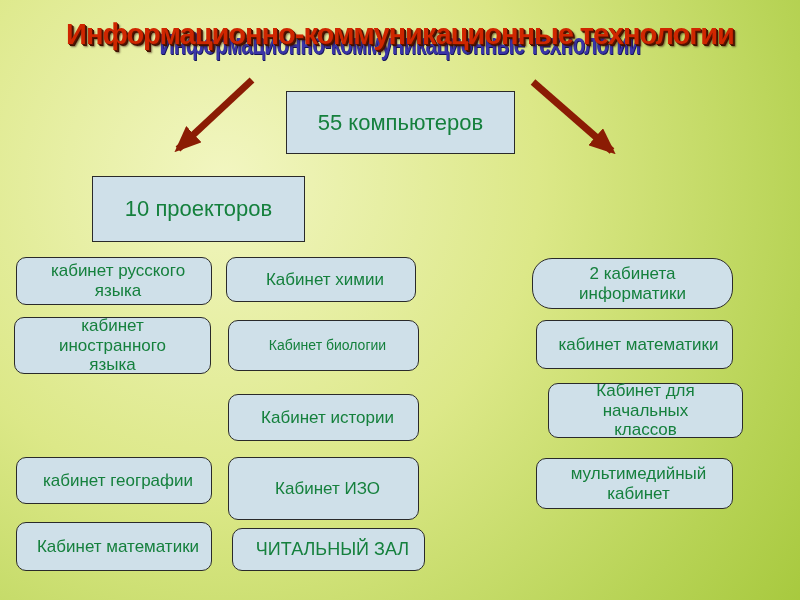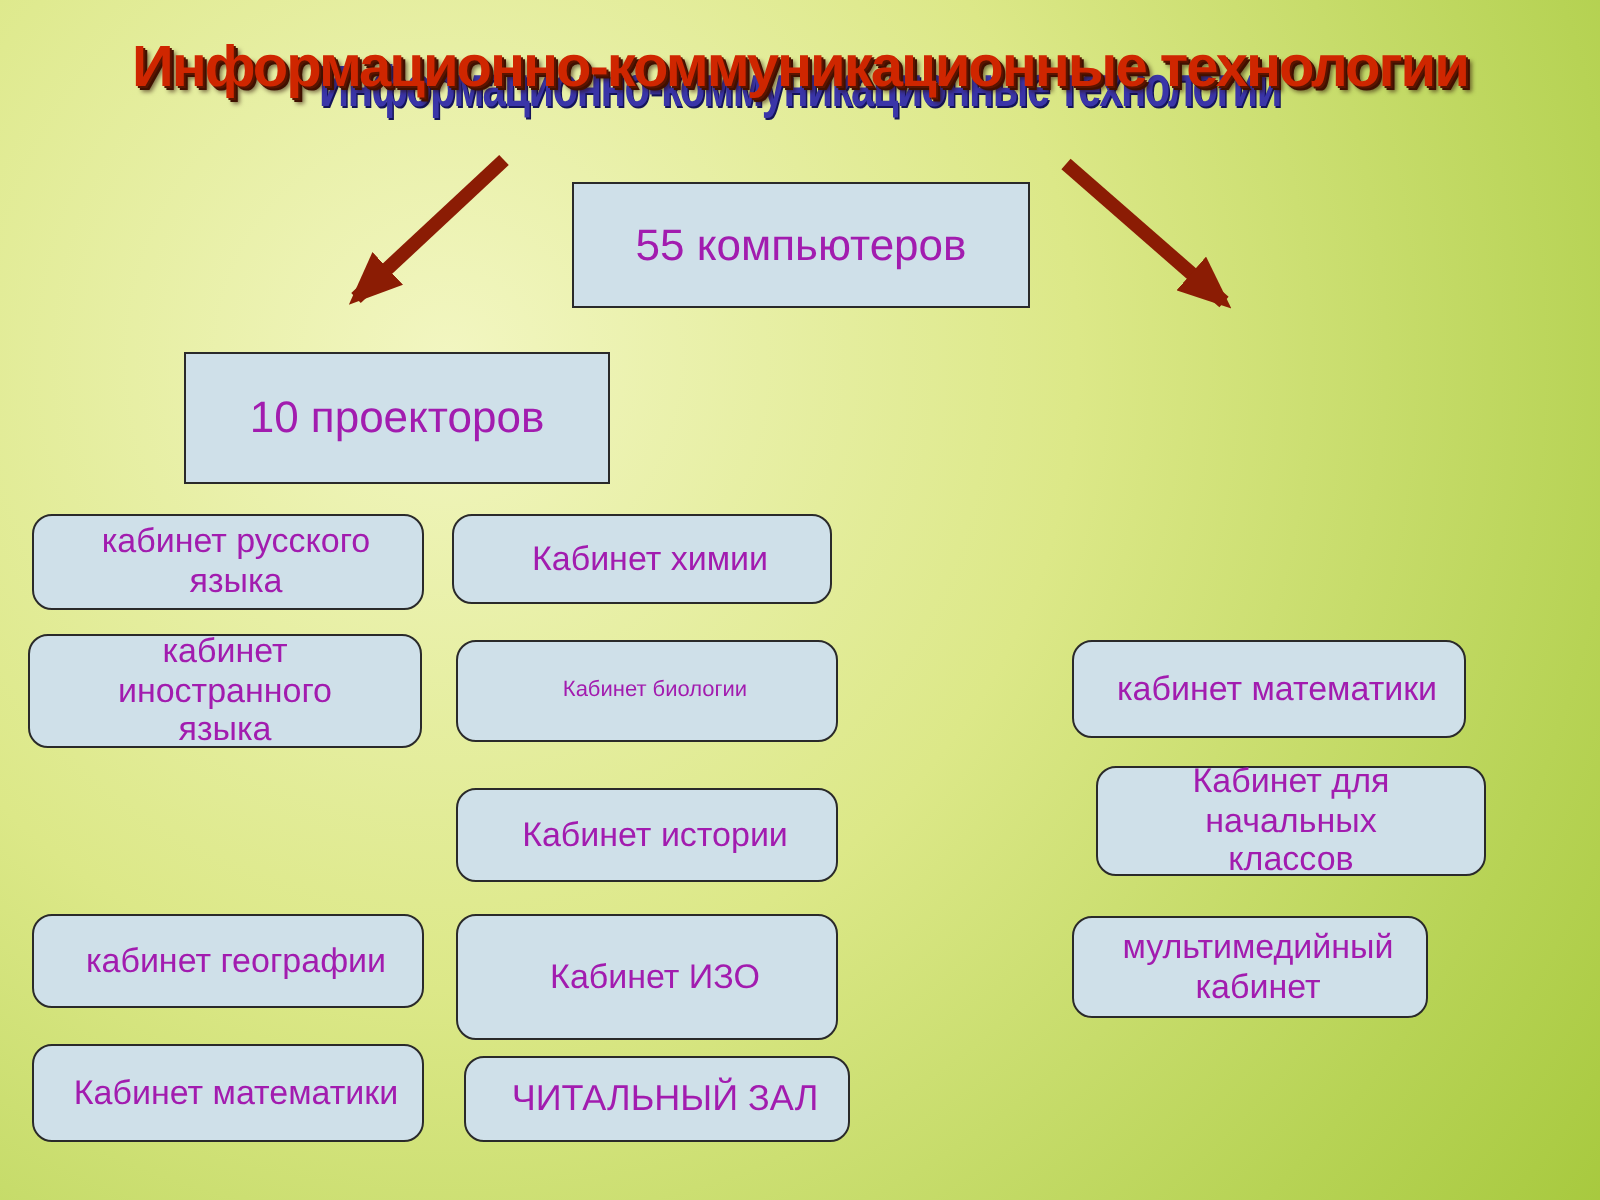--- a/index.html
+++ b/index.html
@@ -23,21 +23,21 @@
   }
   .title.main{
     color:#cf2600;top:6px;
     text-shadow:1px 1px 0 #5a1400, 2px 2px 0 #401000, 3px 3px 2px rgba(40,10,0,.55);
   }
   .box{
     position:absolute;z-index:3;
     background:#cfe0e9;
     border:1.5px solid #2a2a2a;
     display:flex;align-items:center;justify-content:center;
-    text-align:center;color:#a21caf;line-height:1.15;
+    text-align:center;color:#15803d;line-height:1.15;
     padding:0 8px;box-sizing:border-box;
   }
   .rd{border-radius:10px;padding-left:16px;}
   .pill{border-radius:20px;}
   .narrow{padding:0 34px;}
 </style>
 </head>
 <body>
 
 <div class="slide">
@@ -59,22 +59,23 @@
 
   <div class="box" style="left:286px;top:91px;width:229px;height:63px;font-size:22px;">55 компьютеров</div>
   <div class="box" style="left:92px;top:176px;width:213px;height:66px;font-size:22px;">10 проекторов</div>
 
   <div class="box rd" style="left:16px;top:257px;width:196px;height:48px;font-size:17px;">кабинет русского языка</div>
   <div class="box rd narrow" style="left:14px;top:317px;width:197px;height:57px;font-size:17px;">кабинет иностранного языка</div>
   <div class="box rd" style="left:16px;top:457px;width:196px;height:47px;font-size:17px;">кабинет географии</div>
   <div class="box rd" style="left:16px;top:522px;width:196px;height:49px;font-size:17px;">Кабинет математики</div>
 
   <div class="box rd" style="left:226px;top:257px;width:190px;height:45px;font-size:17px;">Кабинет химии</div>
-  <div class="box rd" style="left:228px;top:320px;width:191px;height:51px;font-size:11px;">Кабинет биологии</div>
+  <div class="box rd" style="left:228px;top:320px;width:191px;height:51px;font-size:14px;">Кабинет биологии</div>
   <div class="box rd" style="left:228px;top:394px;width:191px;height:47px;font-size:17px;">Кабинет истории</div>
   <div class="box rd" style="left:228px;top:457px;width:191px;height:63px;font-size:17px;">Кабинет ИЗО</div>
   <div class="box rd" style="left:232px;top:528px;width:193px;height:43px;font-size:18px;">ЧИТАЛЬНЫЙ ЗАЛ</div>
 
+  <div class="box pill" style="left:532px;top:258px;width:201px;height:51px;font-size:17px;">2 кабинета информатики</div>
   <div class="box rd" style="left:536px;top:320px;width:197px;height:49px;font-size:17px;">кабинет математики</div>
   <div class="box rd narrow" style="left:548px;top:383px;width:195px;height:55px;font-size:17px;">Кабинет для начальных классов</div>
-  <div class="box rd" style="left:536px;top:458px;width:178px;height:51px;font-size:17px;">мультимедийный кабинет</div>
+  <div class="box rd" style="left:536px;top:458px;width:197px;height:51px;font-size:17px;">мультимедийный кабинет</div>
 
 </div>
 
 </body></html>

